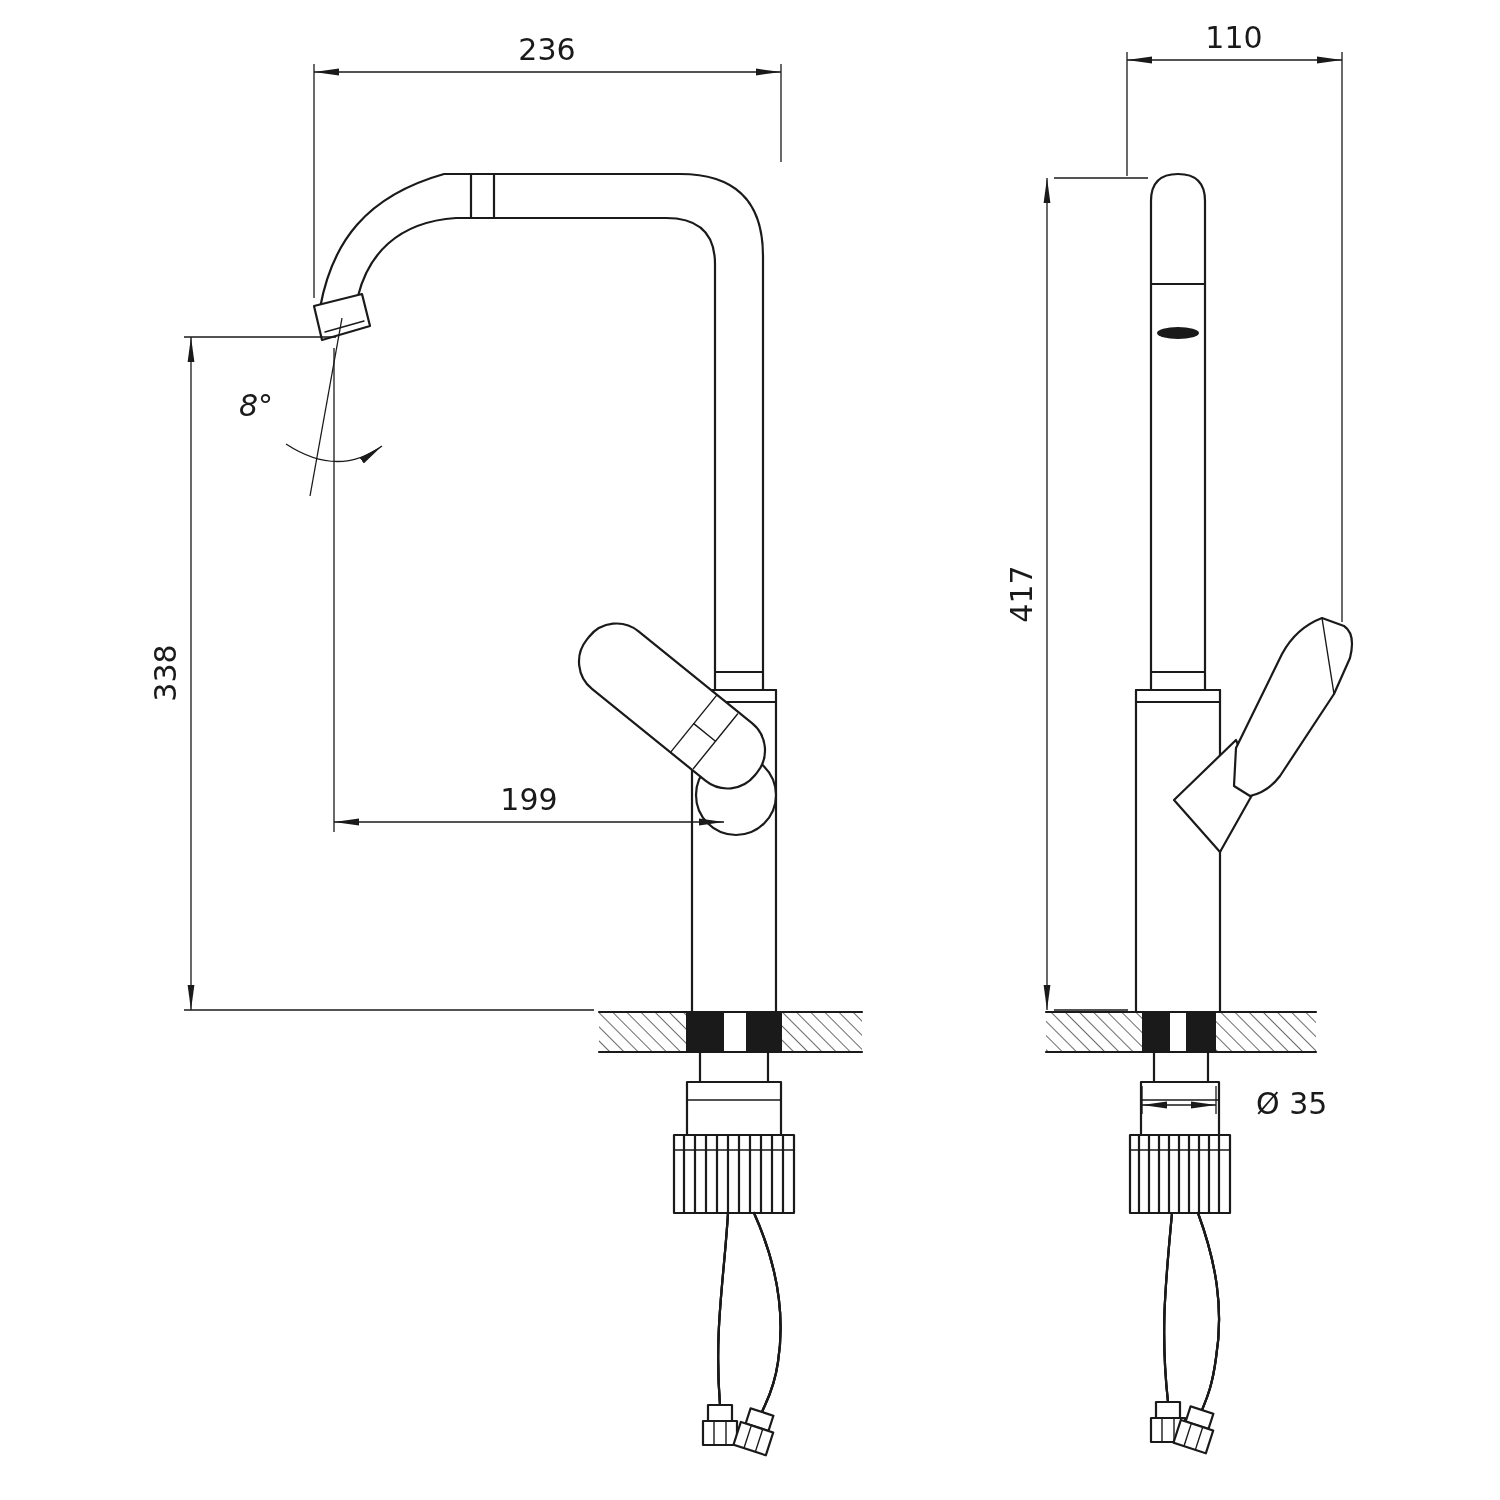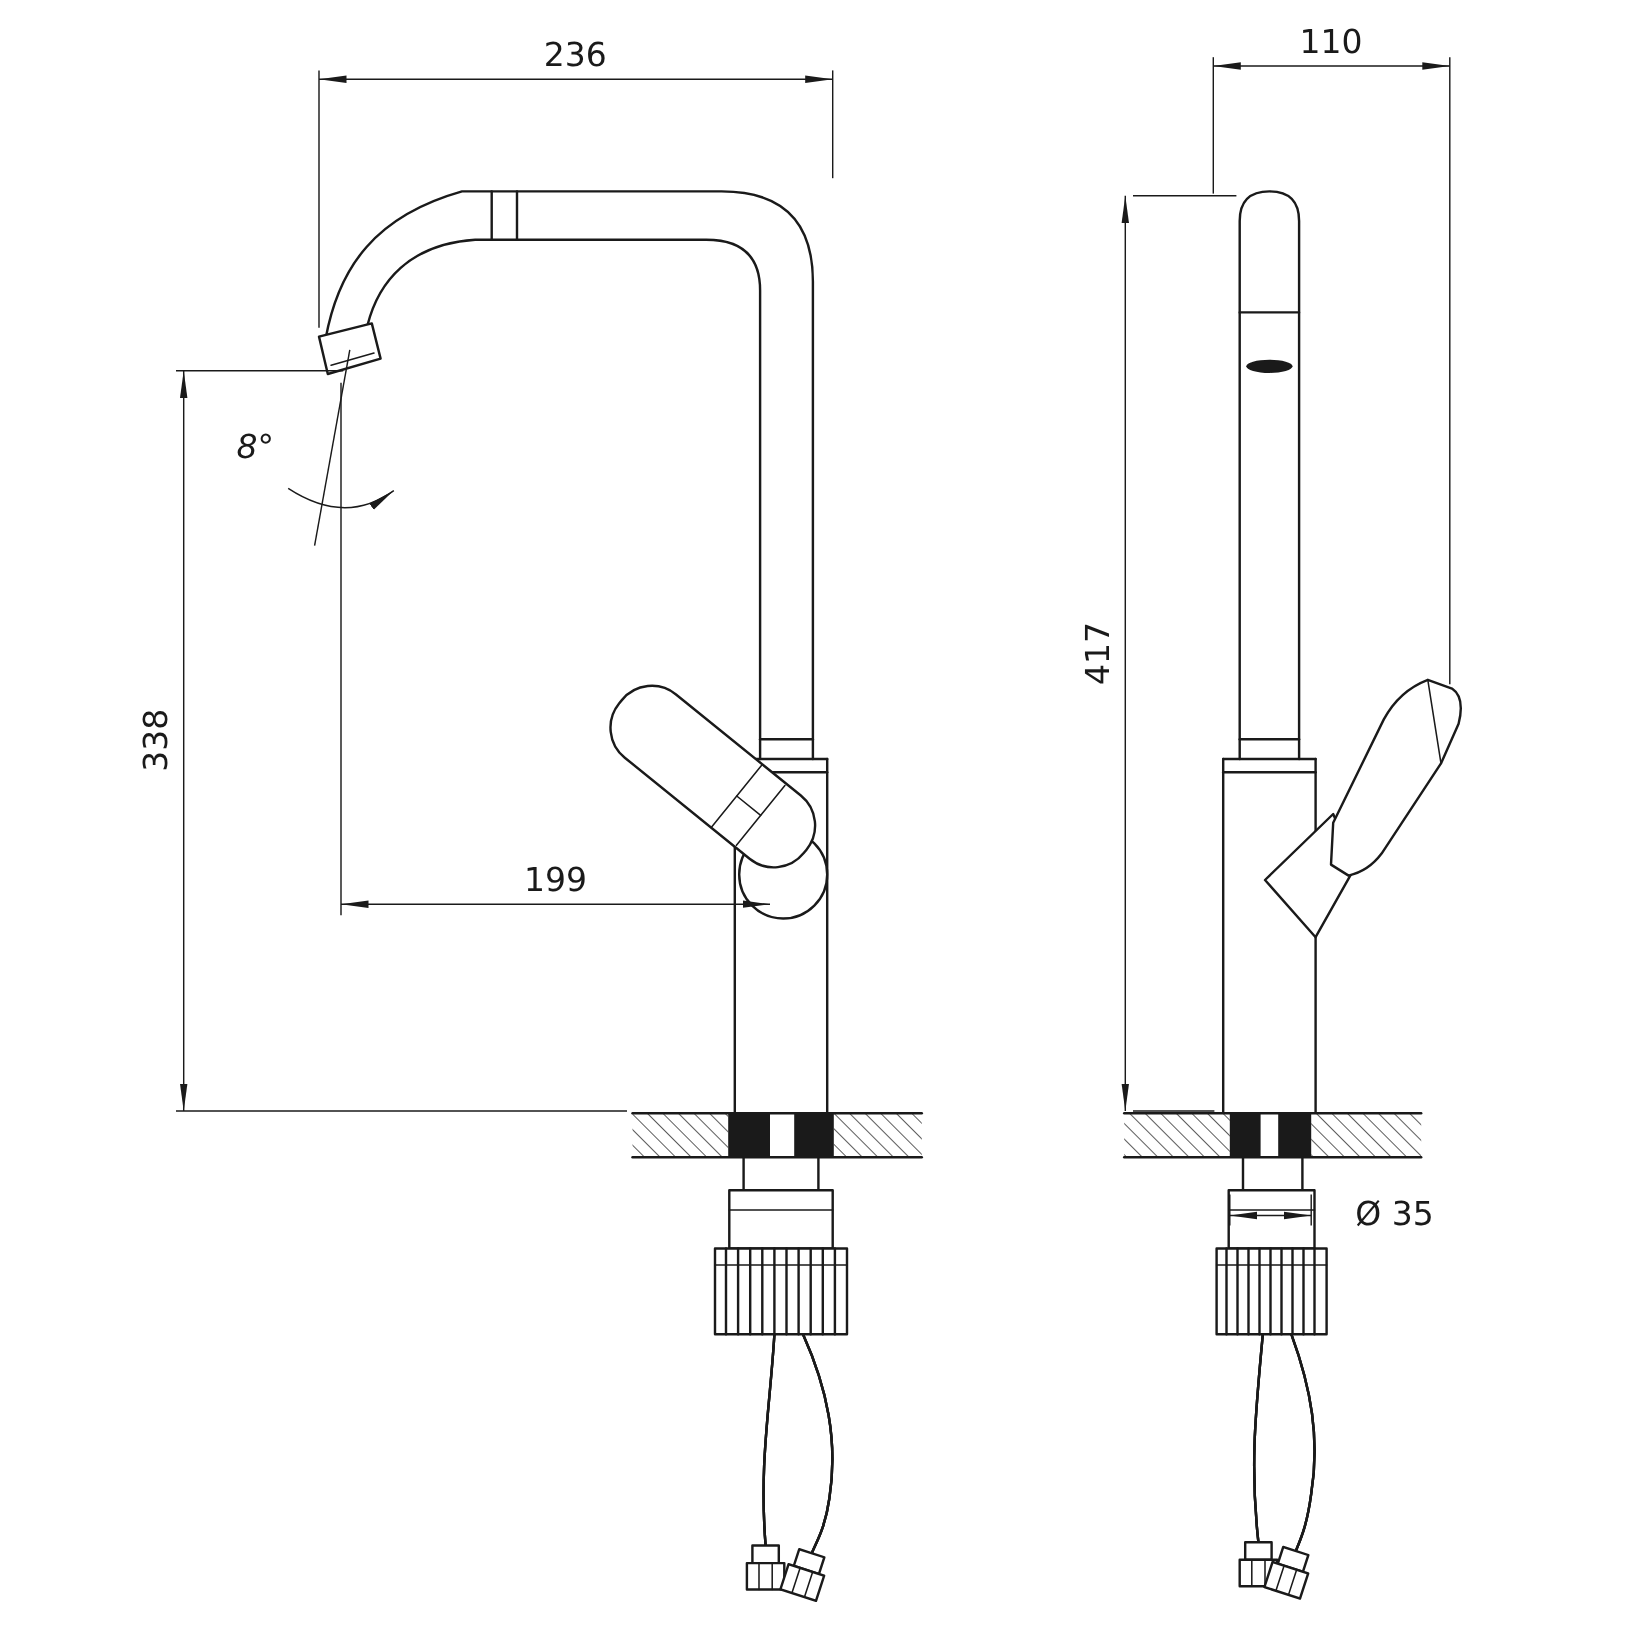--- a/index.html
+++ b/index.html
@@ -1,18 +1,19 @@
 <!DOCTYPE html>
 <html style="--line: #1a1a1a; --bg: #ffffff;"><head>
 <meta charset="utf-8">
 <style>
   html,body{margin:0;padding:0;background:#fff;}
   .canvas{
     width:1228px;height:1500px;position:relative;background:var(--bg,#fff);
     font-family:"DejaVu Sans", sans-serif;
+    padding-left:24px;
   }
   svg{display:block;color:var(--line,#1a1a1a);}
   
   .obj path,.obj line,.obj rect,.obj circle,.obj ellipse{
     stroke:var(--line,#1a1a1a);stroke-width:2.2;fill:none;
     stroke-linecap:round;stroke-linejoin:round;
   }
   .obj .wf{fill:#ffffff;}
   .obj .bf{fill:var(--line,#1a1a1a);stroke:none;}
   .obj .hf{fill:url(#hatch);stroke:none;}

